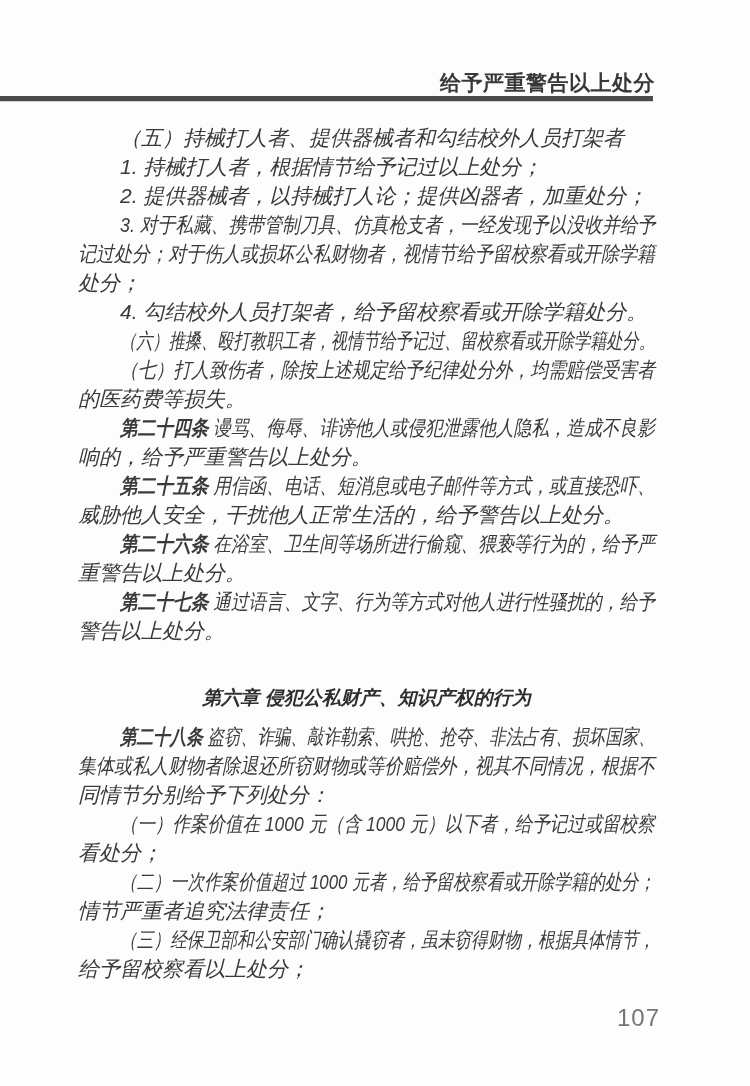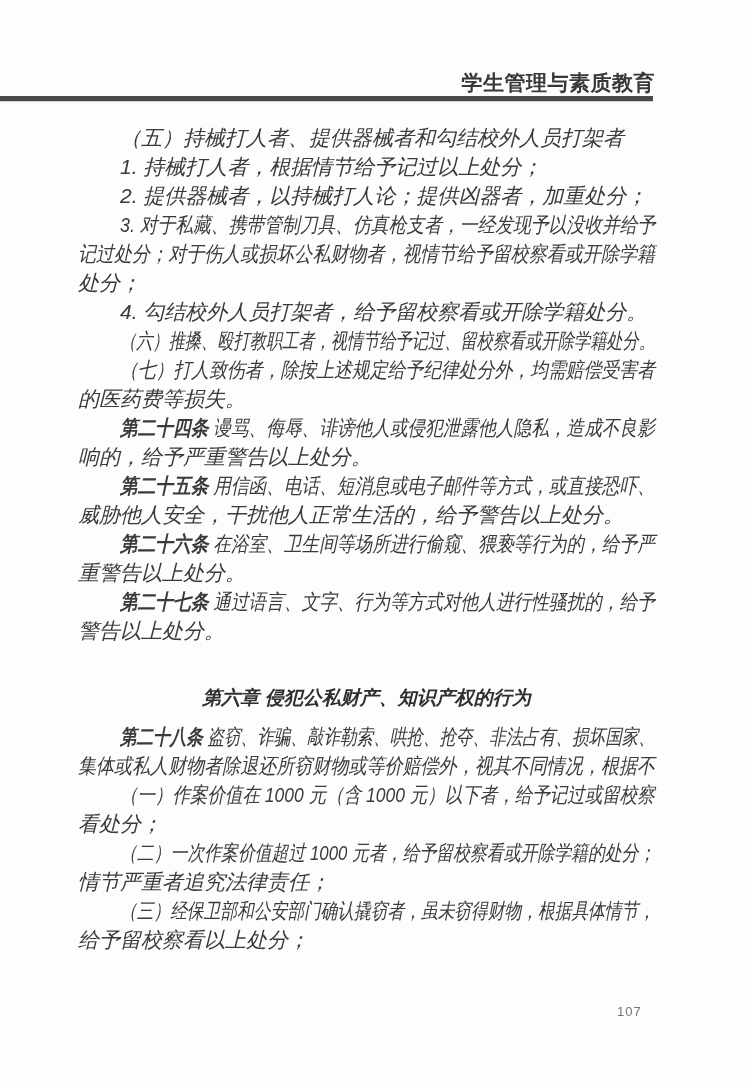--- a/index.html
+++ b/index.html
@@ -67,30 +67,30 @@
     font-size: 19px;
     line-height: 33px;
     margin: 36px 0 8px 0;
     color: #2f2f2f;
     white-space: nowrap;
   }
   .page-number {
     position: absolute;
     top: 1004px;
     left: 617px;
-    font-size: 13px;
+    font-size: 24px;
     color: var(--page-number);
     letter-spacing: 1px;
   }
 </style>
 </head>
 <body>
 
 <div class="page">
-  <span class="header-title">学生管理与素质教育</span>
+  <span class="header-title">给予严重警告以上处分</span>
   <div class="header-rule"></div>
 
   <div class="content" id="content">
       <div class="line indent"><span class="line-inner">（五）持械打人者、提供器械者和勾结校外人员打架者</span></div>
       <div class="line indent"><span class="line-inner">1. 持械打人者，根据情节给予记过以上处分；</span></div>
       <div class="line indent"><span class="line-inner">2. 提供器械者，以持械打人论；提供凶器者，加重处分；</span></div>
       <div class="line indent"><span class="line-inner" style="transform: scaleX(0.8465);">3. 对于私藏、携带管制刀具、仿真枪支者，一经发现予以没收并给予</span></div>
       <div class="line"><span class="line-inner" style="transform: scaleX(0.8586);">记过处分；对于伤人或损坏公私财物者，视情节给予留校察看或开除学籍</span></div>
       <div class="line"><span class="line-inner">处分；</span></div>
       <div class="line indent"><span class="line-inner">4. 勾结校外人员打架者，给予留校察看或开除学籍处分。</span></div>
@@ -101,20 +101,21 @@
       <div class="line"><span class="line-inner">响的，给予严重警告以上处分。</span></div>
       <div class="line indent"><span class="line-inner" style="transform: scaleX(0.8412);"><b>第二十五条</b> 用信函、电话、短消息或电子邮件等方式，或直接恐吓、</span></div>
       <div class="line"><span class="line-inner">威胁他人安全，干扰他人正常生活的，给予警告以上处分。</span></div>
       <div class="line indent"><span class="line-inner" style="transform: scaleX(0.8412);"><b>第二十六条</b> 在浴室、卫生间等场所进行偷窥、猥亵等行为的，给予严</span></div>
       <div class="line"><span class="line-inner">重警告以上处分。</span></div>
       <div class="line indent"><span class="line-inner" style="transform: scaleX(0.8412);"><b>第二十七条</b> 通过语言、文字、行为等方式对他人进行性骚扰的，给予</span></div>
       <div class="line"><span class="line-inner">警告以上处分。</span></div>
       <div class="chapter-heading">第六章 侵犯公私财产、知识产权的行为</div>
       <div class="line indent"><span class="line-inner" style="transform: scaleX(0.7891);"><b>第二十八条</b> 盗窃、诈骗、敲诈勒索、哄抢、抢夺、非法占有、损坏国家、</span></div>
       <div class="line"><span class="line-inner" style="transform: scaleX(0.8586);">集体或私人财物者除退还所窃财物或等价赔偿外，视其不同情况，根据不</span></div>
+      <div class="line"><span class="line-inner">同情节分别给予下列处分：</span></div>
       <div class="line indent"><span class="line-inner" style="transform: scaleX(0.8333);">（一）作案价值在 1000 元（含 1000 元）以下者，给予记过或留校察</span></div>
       <div class="line"><span class="line-inner">看处分；</span></div>
       <div class="line indent"><span class="line-inner" style="transform: scaleX(0.8021);">（二）一次作案价值超过 1000 元者，给予留校察看或开除学籍的处分；</span></div>
       <div class="line"><span class="line-inner">情节严重者追究法律责任；</span></div>
       <div class="line indent"><span class="line-inner" style="transform: scaleX(0.7961);">（三）经保卫部和公安部门确认撬窃者，虽未窃得财物，根据具体情节，</span></div>
       <div class="line"><span class="line-inner">给予留校察看以上处分；</span></div>
     </div>
 
   <div class="page-number">107</div>
 </div>

